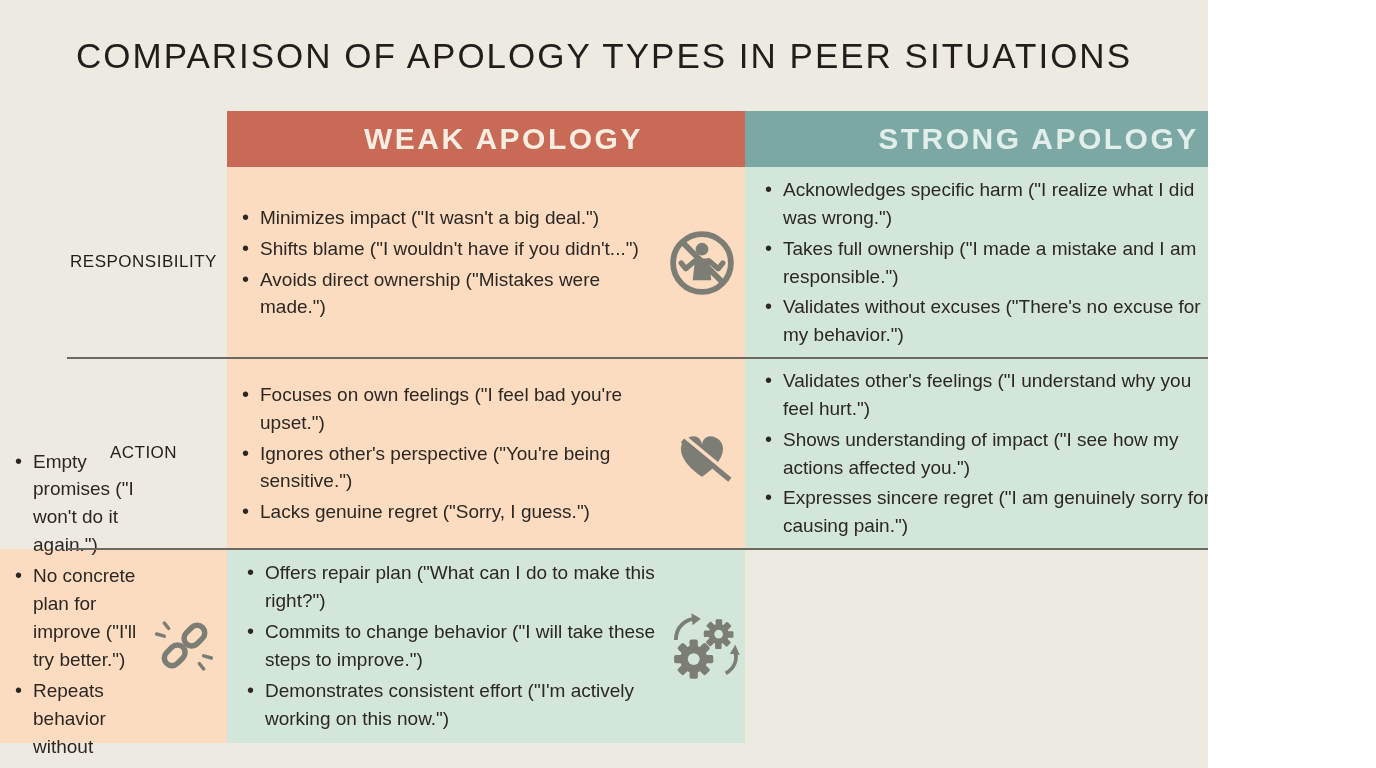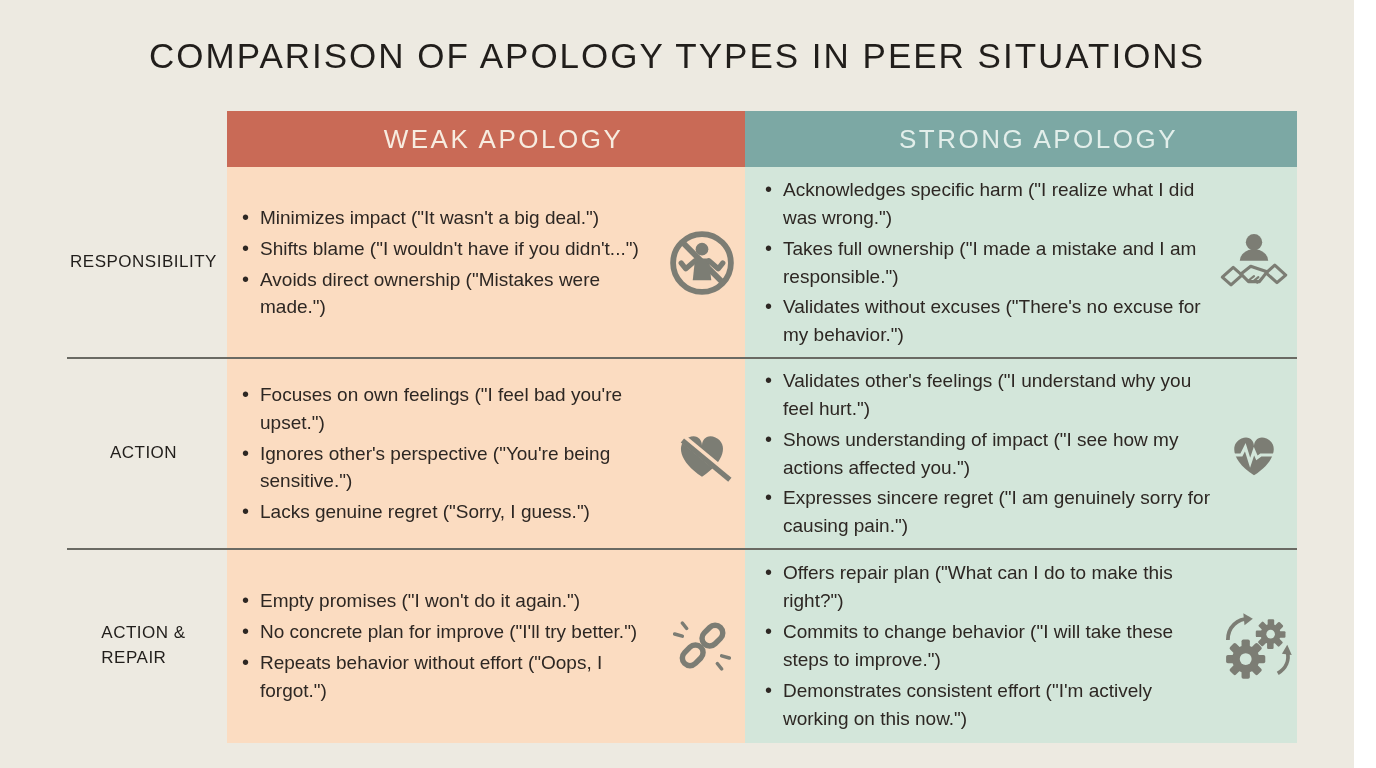--- a/index.html
+++ b/index.html
@@ -1,35 +1,35 @@
 <!DOCTYPE html>
 <html style="--background: #edeae1; --title-text: #211e1b; --weak-header-bg: #c96a56; --strong-header-bg: #7ca8a4; --weak-header-text: #f7ece0; --strong-header-text: #e2eeea; --weak-cell-bg: #fbdcc1; --strong-cell-bg: #d3e6da; --body-text: #2d2723; --icon-gray: #7c7d74; --divider-line: #6a6a63;"><head>
 <meta charset="utf-8">
 <style>
   html,body { margin:0; padding:0; }
   .canvas {
-    position:relative; width:1354px; height:768px; overflow:hidden;
+    position:relative; width:1208px; height:768px; overflow:hidden;
     background: var(--background, #edeae1);
     font-family:"Liberation Sans", sans-serif;
     color: var(--body-text, #2d2723);
   }
   .title {
     position:absolute; top:36px; left:0; right:0; margin:0;
     text-align:center; font-size:35px; font-weight:400; letter-spacing:2px;
     color: var(--title-text, #211e1b);
   }
   .grid {
     position:absolute; left:0; top:111px;
     display:grid;
     grid-template-columns:227px 518px 552px;
     grid-template-rows:56px 191px 191px 194px;
   }
   .hdr {
     display:flex; align-items:center; justify-content:center;
-    font-size:26px; letter-spacing:2.5px; font-weight:400;padding-left:35px;
+    font-size:30px; letter-spacing:2.5px; font-weight:700;padding-left:35px;
   }
   .hdr.weak { background: var(--weak-header-bg, #c96a56); color: var(--weak-header-text, #f7ece0); }
   .hdr.strong { background: var(--strong-header-bg, #7ca8a4); color: var(--strong-header-text, #e2eeea); }
   .rowlabel {
     display:flex; align-items:center; justify-content:center;
     padding-left:60px; text-align:left;
     font-size:17px; letter-spacing:0.5px; color: var(--title-text, #211e1b);
     white-space:pre-line; line-height:1.45;
   }
   .cell { display:flex; align-items:center; }
@@ -126,22 +126,20 @@
         <li>Expresses sincere regret ("I am genuinely sorry for causing pain.")</li>
       </ul>
       <div class="icon-box">
         <svg width="62" height="62" viewBox="0 0 64 64">
           <path d="M32 54 C10 40 6 22 19 16 C27 12.5 32 18 32 24 C32 18 37 12.5 45 16 C58 22 54 40 32 54 Z" class="igf"></path>
           <path d="M6 33 H19 L23 25 L28 41 L32 29 L35 36 L39 33 H58" fill="none" stroke="var(--strong-cell-bg, #d3e6da)" stroke-width="3.2"></path>
         </svg>
       </div>
     </div>
 
-    <div class="rowlabel">ACTION &amp;
-REPAIR</div>
     <div class="cell weak">
       <ul>
         <li>Empty promises ("I won't do it again.")</li>
         <li>No concrete plan for improve ("I'll try better.")</li>
         <li>Repeats behavior without effort ("Oops, I forgot.")</li>
       </ul>
       <div class="icon-box">
         <svg width="70" height="70" viewBox="0 0 64 64">
           <g fill="none" class="ig" stroke-width="5">
             <rect x="-10.5" y="-7" width="21" height="14" rx="7" transform="translate(41.5 22.5) rotate(-45)"></rect>

